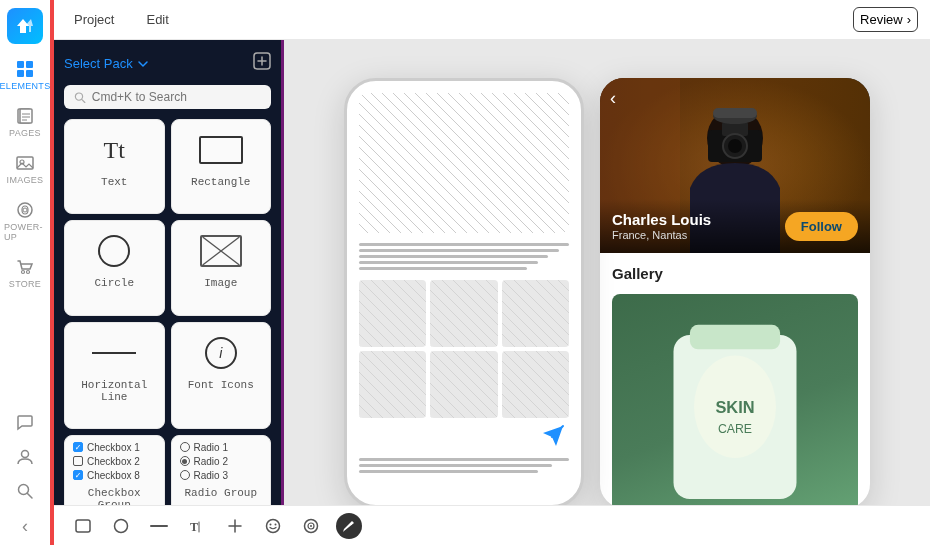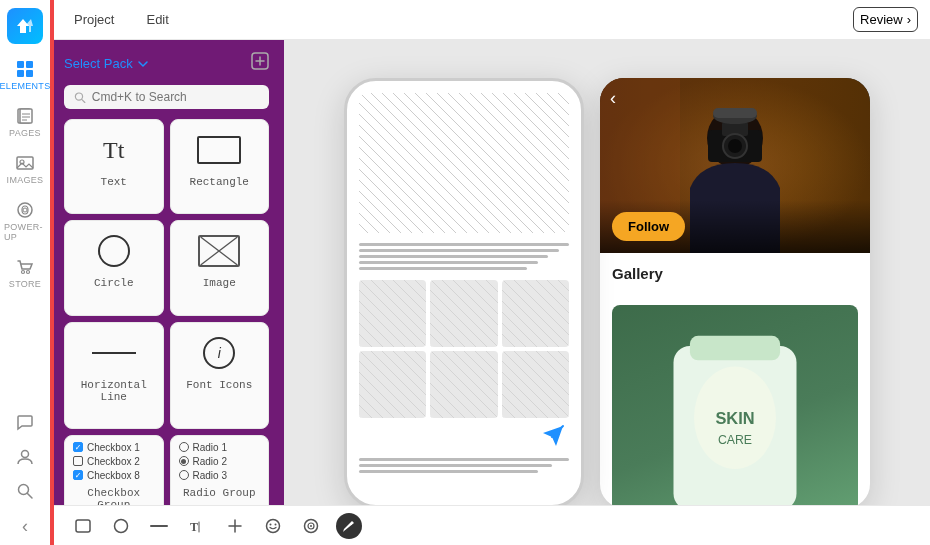--- a/index.html
+++ b/index.html
@@ -89,22 +89,22 @@
       top: 40px;
       left: 54px;
       right: 0;
       bottom: 0;
       display: flex;
     }
 
     
     .elements-panel {
       width: 230px;
-      background: #701a75;
-      border-right: 5px solid #701a75;
+      background: #0f172a;
+      border-right: 3px solid #701a75;
       display: flex;
       flex-direction: column;
       padding: 12px 10px;
       gap: 10px;
     }
     .panel-header {
       display: flex;
       align-items: center;
       justify-content: space-between;
     }
@@ -357,37 +357,37 @@
       font-size: 15px;
       font-weight: 700;
     }
     .profile-location {
       color: #ddd;
       font-size: 11px;
       margin-top: 1px;
     }
     .follow-btn {
       background: #f5a623;
-      color: #000000;
+      color: #0c4a6e;
       border: none;
       border-radius: 20px;
       padding: 7px 16px;
       font-size: 13px;
       font-weight: 600;
       cursor: pointer;
     }
     .gallery-section {
       padding: 12px;
       flex: 1;
     }
     .gallery-title {
       font-size: 15px;
       font-weight: 600;
       color: #222;
-      margin-bottom: 23px;
+      margin-bottom: 12px;
     }
     .gallery-grid {
       display: grid;
       grid-template-columns: 1fr;
       gap: 6px;
     }
     .gallery-item {
       border-radius: 8px;
       overflow: hidden;
       aspect-ratio: 1;
@@ -734,20 +734,24 @@
             <ellipse cx="135" cy="38" rx="22" ry="8" fill="#333"></ellipse>
             <rect x="113" y="30" width="44" height="10" rx="5" fill="#444"></rect>
 
             <rect x="0" y="0" width="80" height="175" fill="#8B4513" opacity="0.25"></rect>
           </svg>
         </div>
 
         <div class="back-arrow">‹</div>
 
         <div class="profile-info">
+          <div>
+            <div class="profile-name">Charles Louis</div>
+            <div class="profile-location">France, Nantas</div>
+          </div>
           <button class="follow-btn">Follow</button>
         </div>
       </div>
 
       <div class="gallery-section">
         <div class="gallery-title">Gallery</div>
         <div class="gallery-grid">
 
           <div class="gallery-item" style="background: linear-gradient(160deg,#3d6b4a,#4a7c59,#6aaa7a);">
             <svg width="100%" height="100%" viewBox="0 0 120 120">

